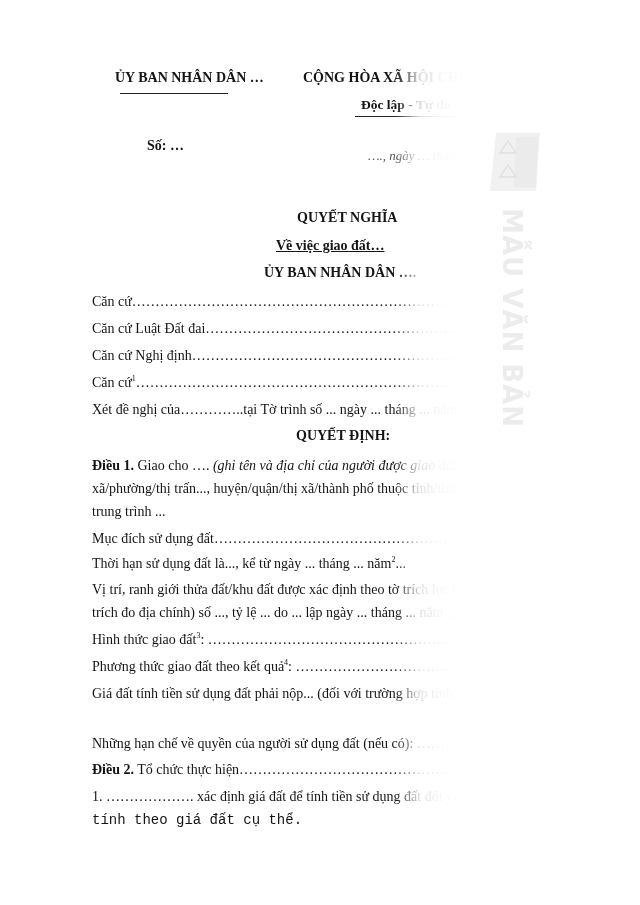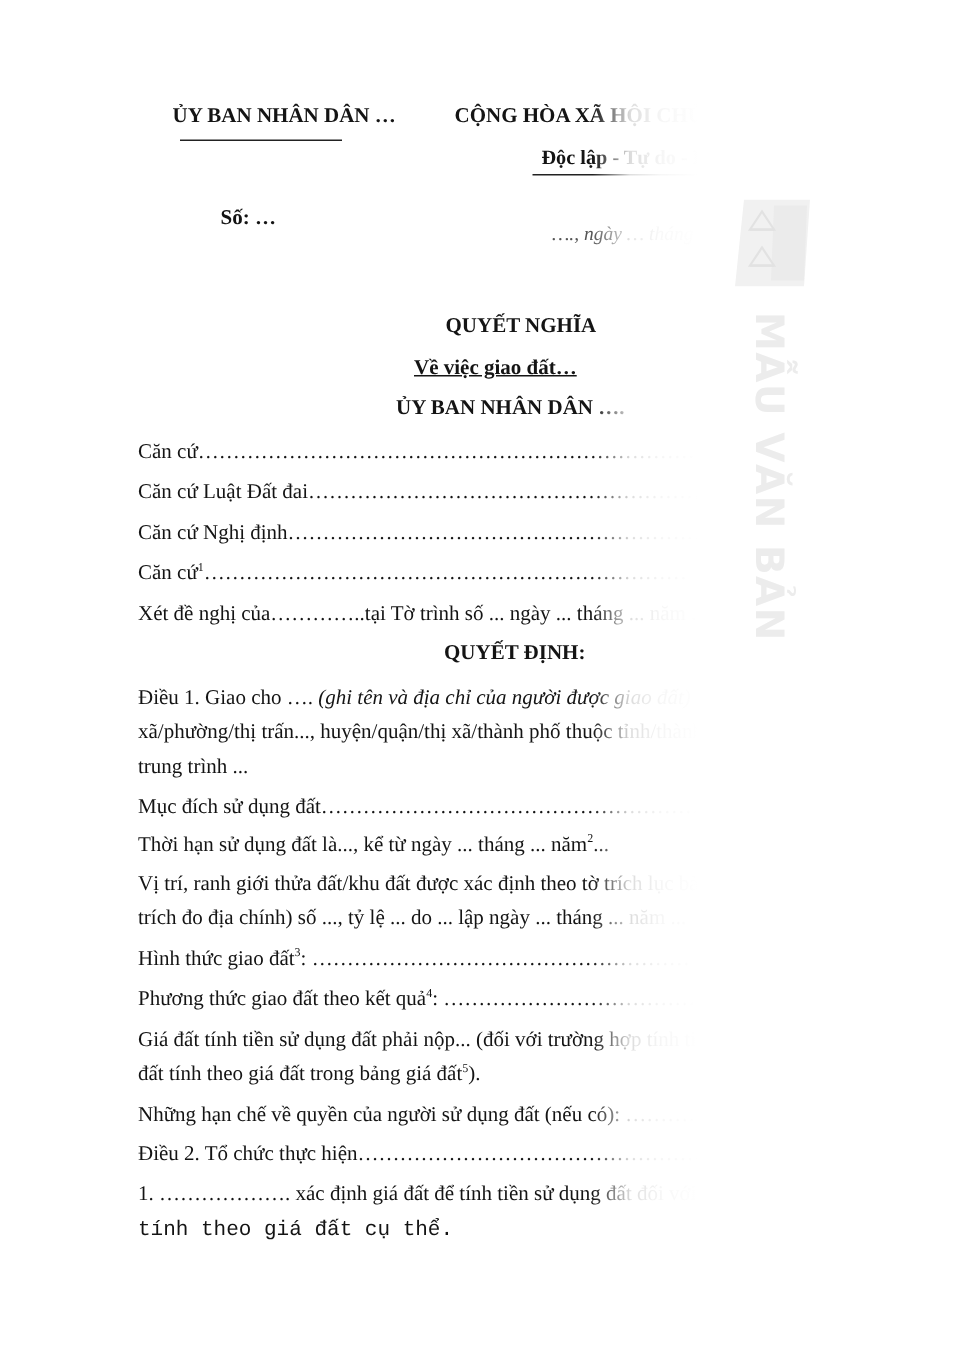--- a/index.html
+++ b/index.html
@@ -1,20 +1,20 @@
 <!DOCTYPE html>
 <html><head>
 <meta charset="utf-8">
 <style>
   html, body { margin: 0; padding: 0; background: #ffffff; }
   body { width: 640px; height: 905px; position: relative; overflow: hidden;
          font-family: "Liberation Serif", "DejaVu Serif", serif; color: #141414; }
   .page { position: absolute; left: 0; top: 0; width: 507px; height: 905px; }
   .abs { position: absolute; white-space: nowrap; }
-  .b { font-weight: normal; }
+  .b { font-weight: bold; }
   .i { font-style: italic; }
   .hdr { font-size: 14px; font-weight: bold; }
   .line { position: absolute; height: 1px; background: #222; }
   .para { position: absolute; left: 92px; font-size: 14px; white-space: nowrap; }
   sup { font-size: 8px; vertical-align: super; line-height: 0; }
   .fade { position: absolute; top: 0; left: 395px; width: 245px; height: 905px;
           background: linear-gradient(to right, rgba(255,255,255,0) 0px, rgba(255,255,255,0.85) 25px, rgba(255,255,255,0.96) 45px, #ffffff 70px); }
   .wm-logo { position: absolute; left: 490px; top: 133px; width: 50px; height: 58px; }
   .wm-text { position: absolute; left: 512px; top: 318px; transform: translate(-50%,-50%) rotate(90deg);
              font-family: "DejaVu Sans", sans-serif; font-weight: bold; font-size: 26px;
@@ -61,23 +61,20 @@
   <div class="para" style="top:582px;">Vị trí, ranh giới thửa đất/khu đất được xác định theo tờ trích lục bản đồ địa chính (hoặc tờ</div>
   <div class="para" style="top:605px;">trích đo địa chính) số ..., tỷ lệ ... do ... lập ngày ... tháng ... năm ...</div>
 
   <div class="para" style="top:632px;">
     <span>Hình thức giao đất</span><sup>3</sup><span>: ………………………………………………</span>
   </div>
   <div class="para" style="top:659px;">
     <span>Phương thức giao đất theo kết quả</span><sup>4</sup><span>: ……………………………………</span>
   </div>
   <div class="para" style="top:686px;">Giá đất tính tiền sử dụng đất phải nộp... (đối với trường hợp tính tiền sử dụng</div>
-  <div class="para" style="top:709px;">
-    <span>đất tính theo giá đất trong bảng giá đất</span><sup>5</sup><span>).</span>
-  </div>
   <div class="para" style="top:736px;">Những hạn chế về quyền của người sử dụng đất (nếu có): ……………</div>
 
   <div class="para" style="top:762px;">
     <span class="b">Điều 2.</span><span> Tổ chức thực hiện………………………………………………</span>
   </div>
   <div class="para" style="top:789px;">1. ………………. xác định giá đất để tính tiền sử dụng đất đối với trường hợp</div>
   <div class="para" style="top:812px;font-family:Liberation Mono, monospace;">tính theo giá đất cụ thể.</div>
 
   <div class="fade"></div>
 

